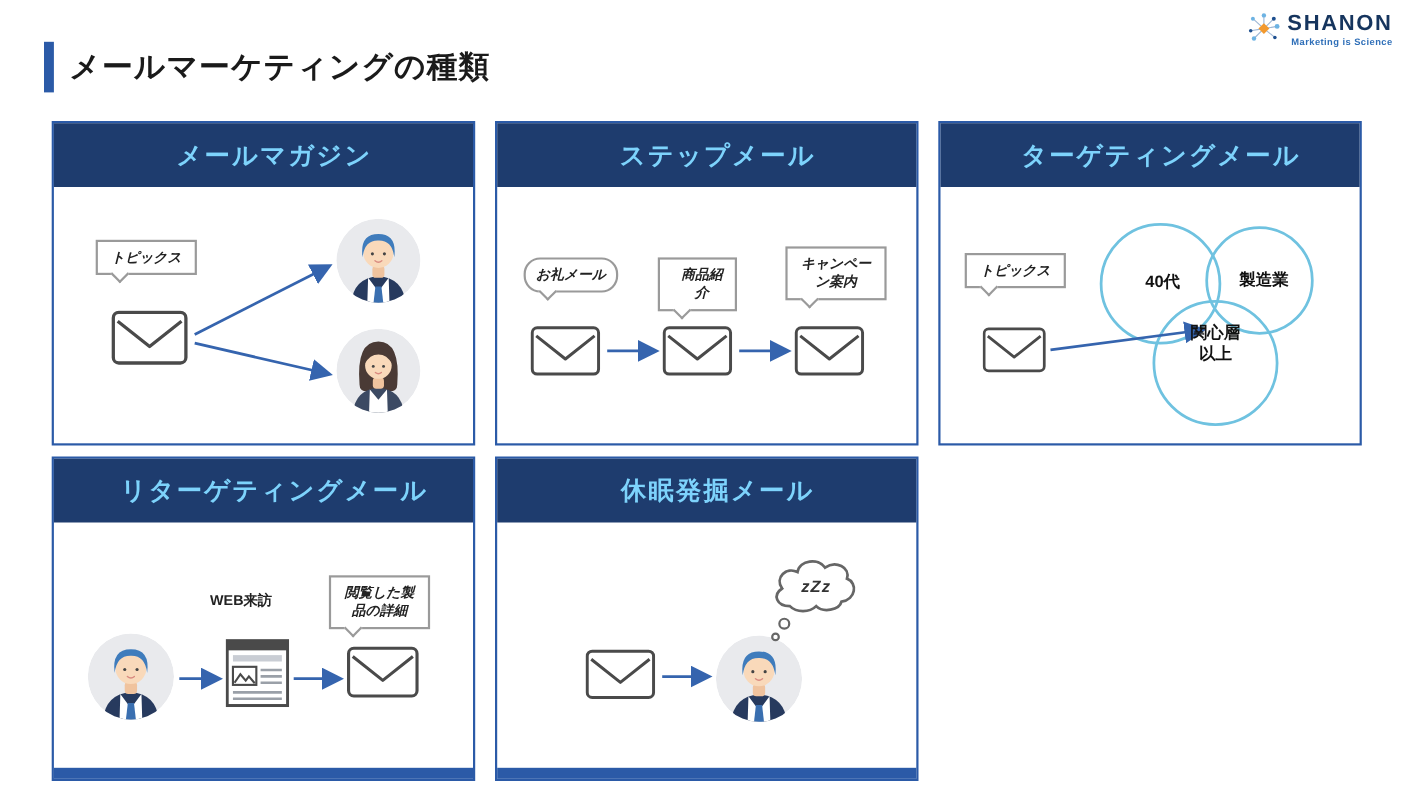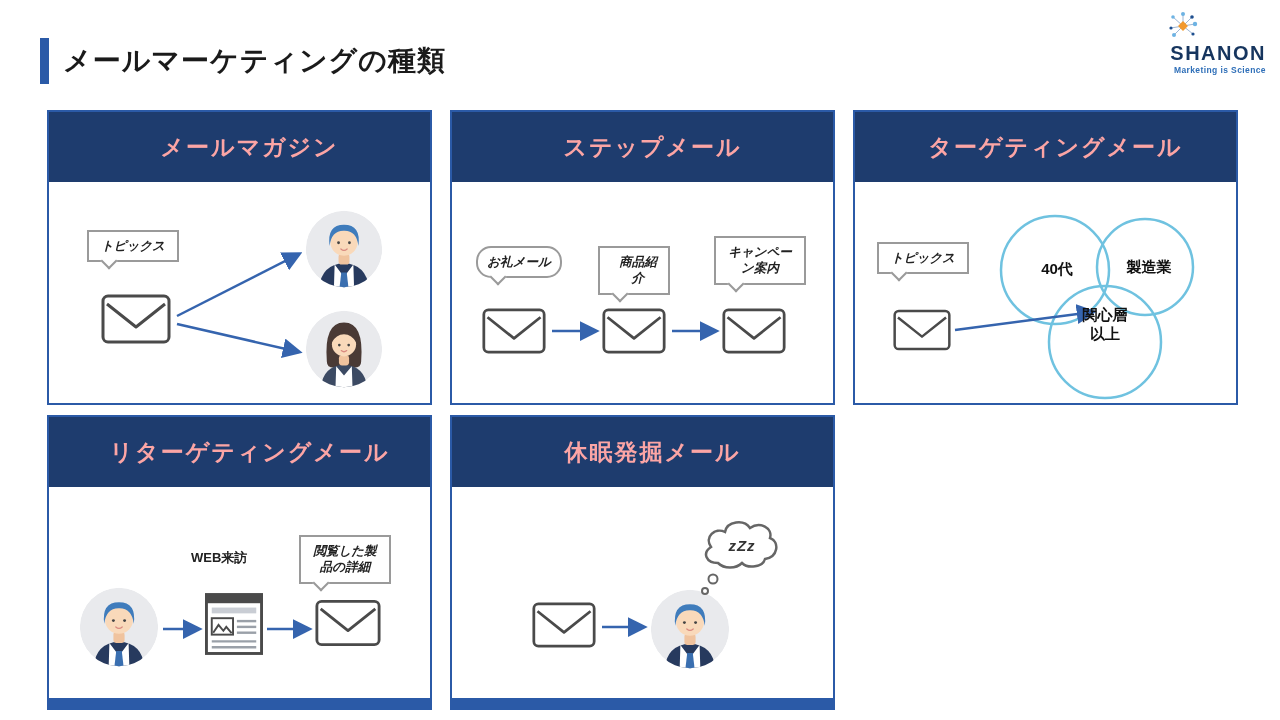--- a/index.html
+++ b/index.html
@@ -9,29 +9,29 @@
     background:#ffffff;
     font-family:"Liberation Sans","DejaVu Sans",sans-serif;
     color:#1a1a1a;
   }
   
   .page-header { position:absolute; left:40px; top:38px; display:flex; align-items:center; }
   .accent-bar { width:9px; height:46px; background:var(--accent-blue,#2b5aa7); margin-right:14px; }
   .page-title { font-size:28px; font-weight:800; letter-spacing:1px; margin:0; color:#1a1a1a; }
 
   
-  .logo { position:absolute; top:10px; right:14px; display:flex; align-items:flex-start;flex-direction:column; }
+  .logo { position:absolute; top:10px; right:14px; display:flex; align-items:flex-start; }
   .logo-text { display:flex; flex-direction:column; align-items:flex-end; margin-left:4px; }
   .logo-name { font-size:20px; font-weight:800; letter-spacing:1.5px; color:#16355e; line-height:1.1; }
   .logo-tagline { font-size:8.5px; font-weight:bold; color:#2f6fb8; letter-spacing:0.4px; margin-top:1px; }
 
   
   .card { position:absolute; width:385px; height:295px; background:#fff;
           border:2px solid var(--accent-blue,#2b5aa7); }
-  .card-header { height:70px; background:var(--header-navy,#1e3c6e); color:#fca5a5;
+  .card-header { height:58px; background:var(--header-navy,#1e3c6e); color:#7dd3fc;
                  display:flex; align-items:center; justify-content:center;
                  font-size:23px; font-weight:800; letter-spacing:2px;padding-left:20px; }
   .card-body { position:relative; width:100%; height:233px; }
   .card.has-footer .card-body { height:223px; }
   .card-footer { position:absolute; left:0; right:0; bottom:0; height:10px;
                  background:var(--accent-blue,#2b5aa7); }
 
   
   .abs { position:absolute; }
   .connector-layer { position:absolute; inset:0; width:100%; height:100%; pointer-events:none; }

